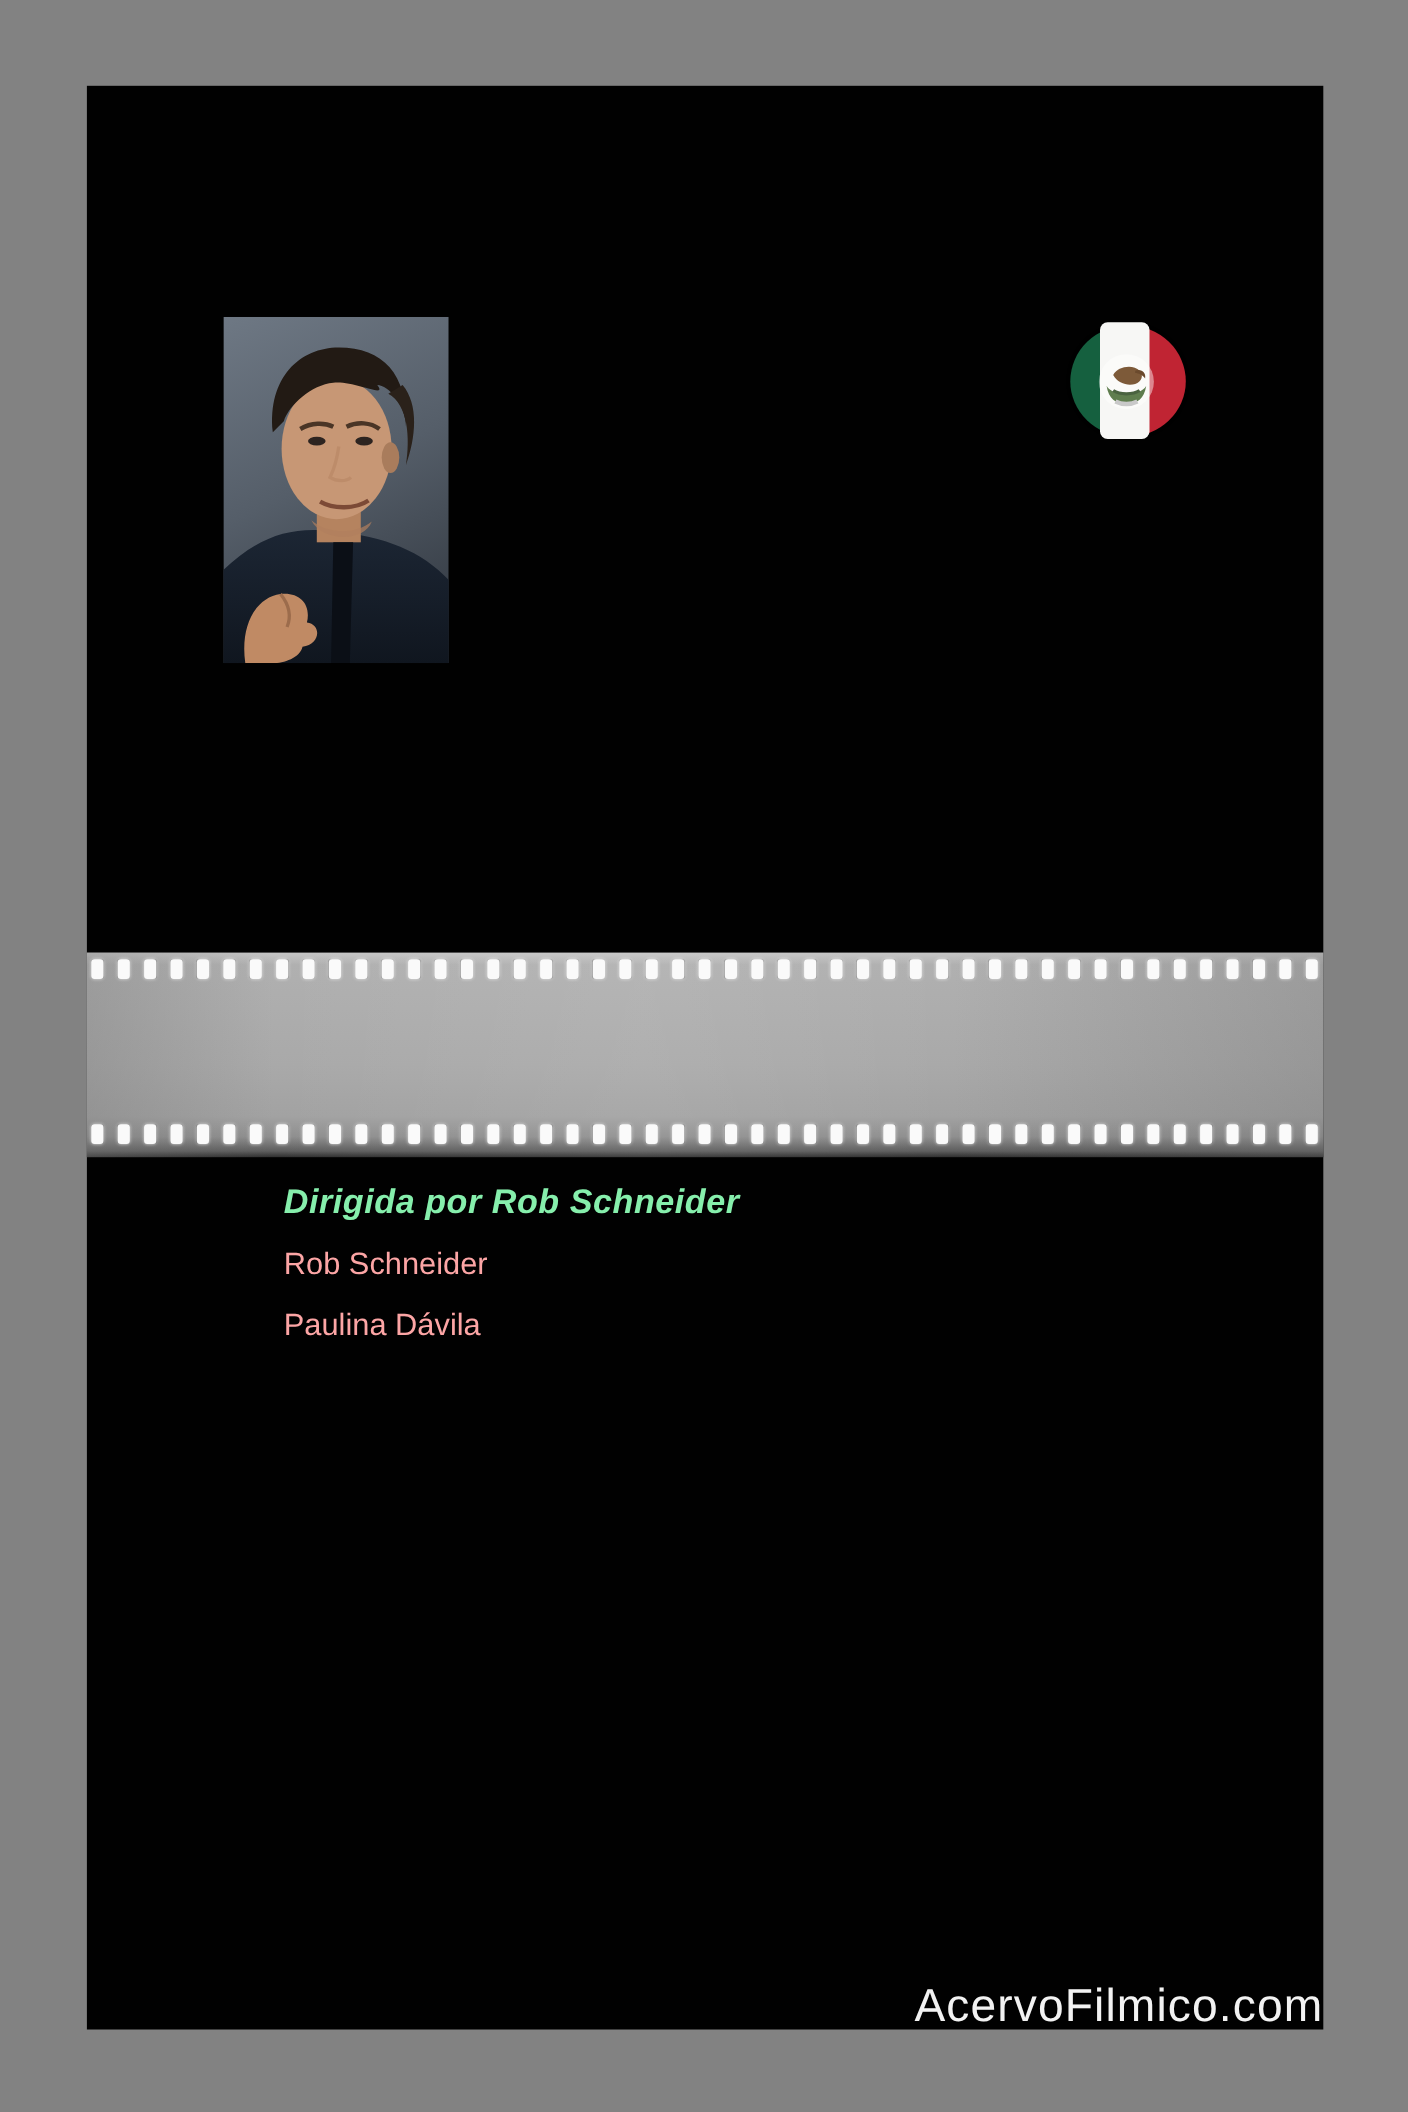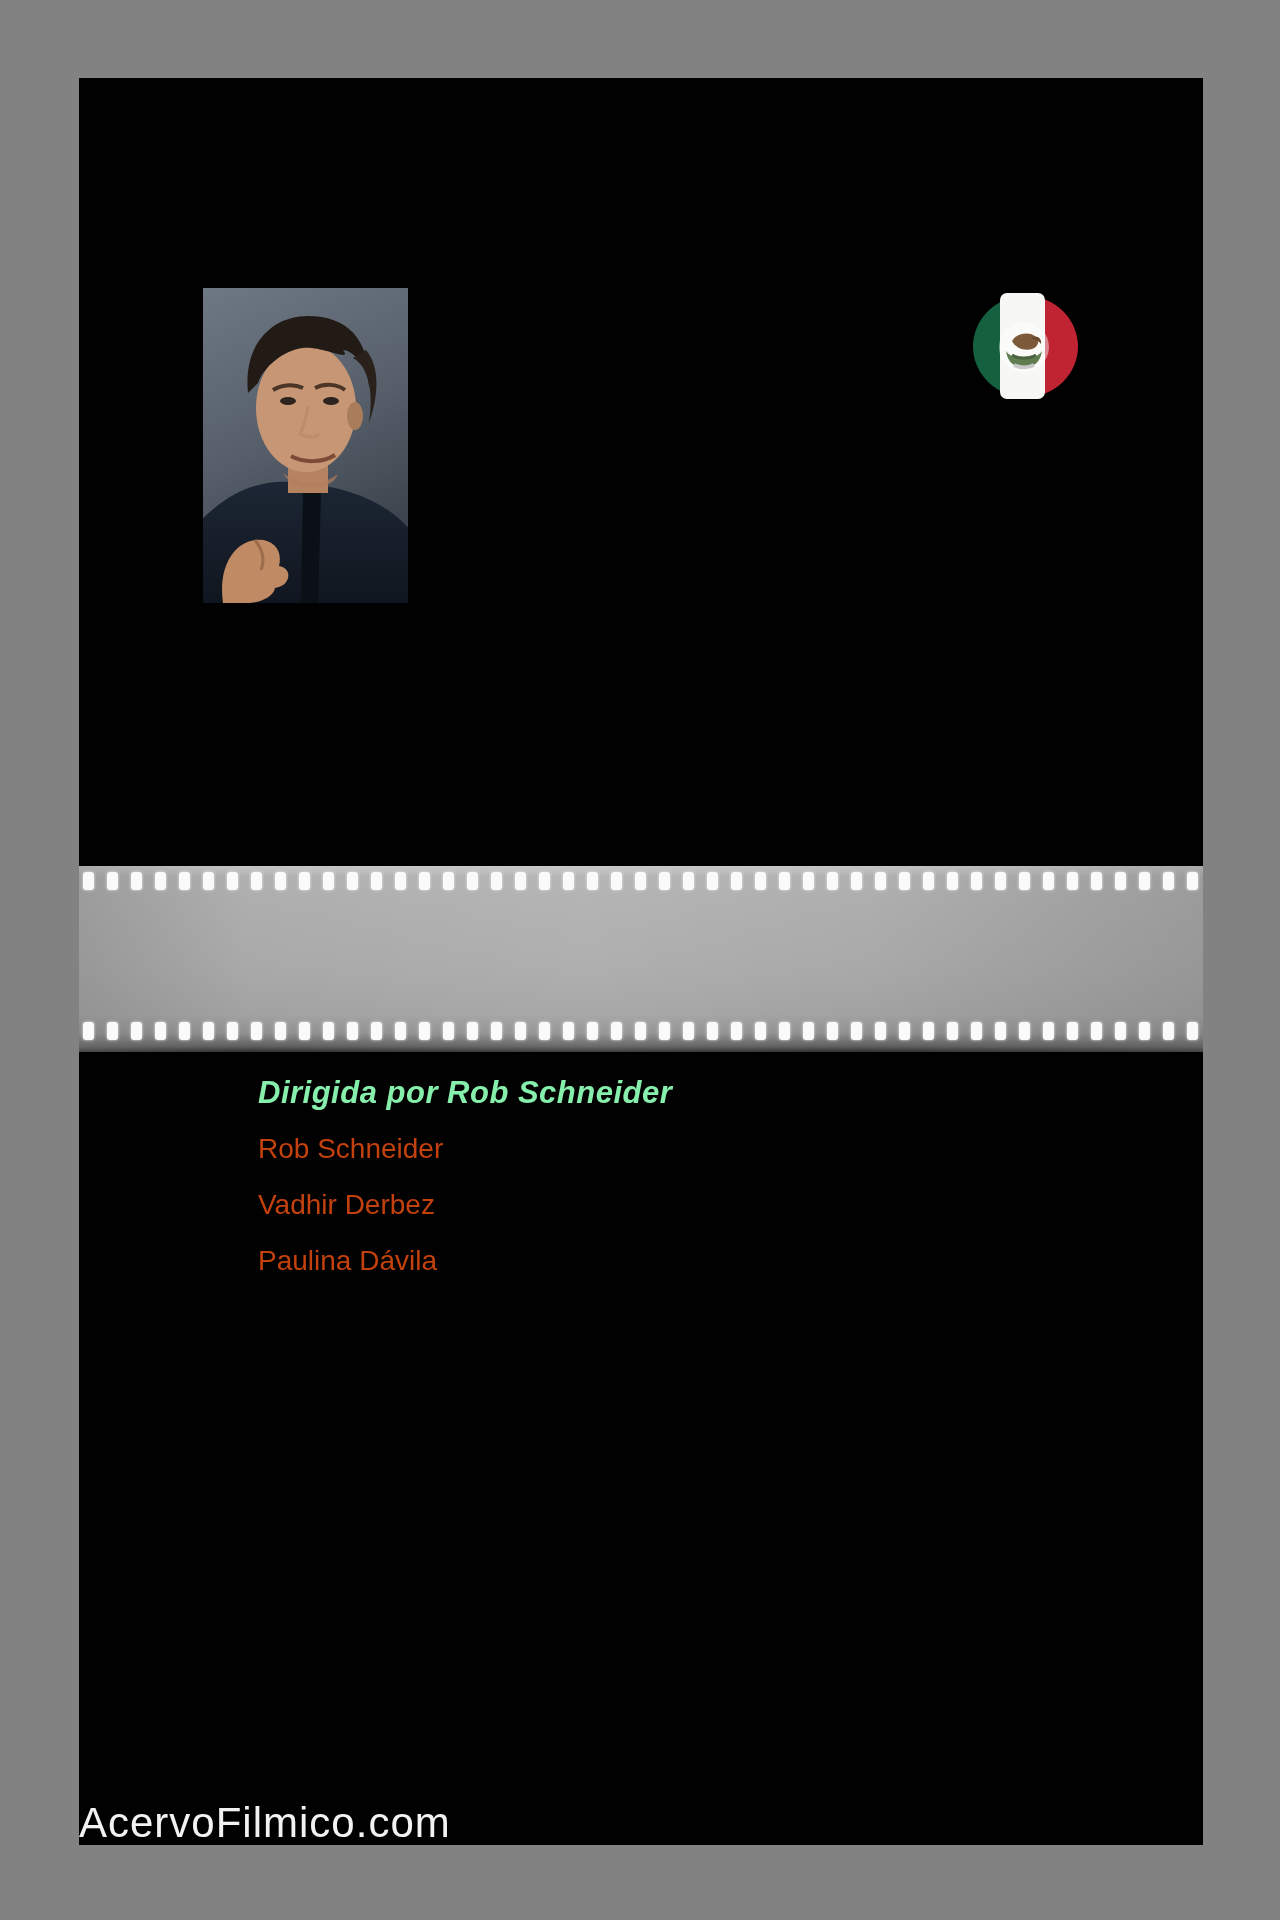--- a/index.html
+++ b/index.html
@@ -66,25 +66,25 @@
   .credits{
     position:absolute;left:179px;top:987px;width:760px;
     color:#f1f1f1;
   }
   .credits .line{line-height:56px;}
   .directed{
     font-size:31px;font-weight:700;font-style:italic;color:#86efac;
     letter-spacing:.5px;
   }
   .genre{font-size:27px;color:#ececec;}
-  .cast-line{font-size:28px;color:#c2410c;}
+  .cast-line{font-size:28px;color:#fca5a5;}
   
   .website{
     position:absolute;left:0;top:1722px;width:1124px;
-    text-align:left;font-size:42px;line-height:46px;color:#f2f2f2;
+    text-align:right;font-size:42px;line-height:46px;color:#f2f2f2;
     letter-spacing:1px;
   }
 </style>
 </head>
 <body>
 
 <div class="poster">
 
   <div class="portrait">
     <svg viewBox="0 0 205 315" preserveAspectRatio="none">
@@ -245,19 +245,18 @@
         <div class="perf" style="left: 1036px;"></div>
         <div class="perf" style="left: 1060px;"></div>
         <div class="perf" style="left: 1084px;"></div>
         <div class="perf" style="left: 1108px;"></div>
       </div>
   </div>
 
   <div class="credits">
     <div class="line directed">Dirigida por Rob Schneider</div>
     <div class="line cast-line">Rob Schneider</div>
-    <div class="line cast-line">Vadhir Derbez</div>
     <div class="line cast-line">Paulina Dávila</div>
   </div>
 
   <div class="website">AcervoFilmico.com</div>
 
 </div>
 
 </body></html>

